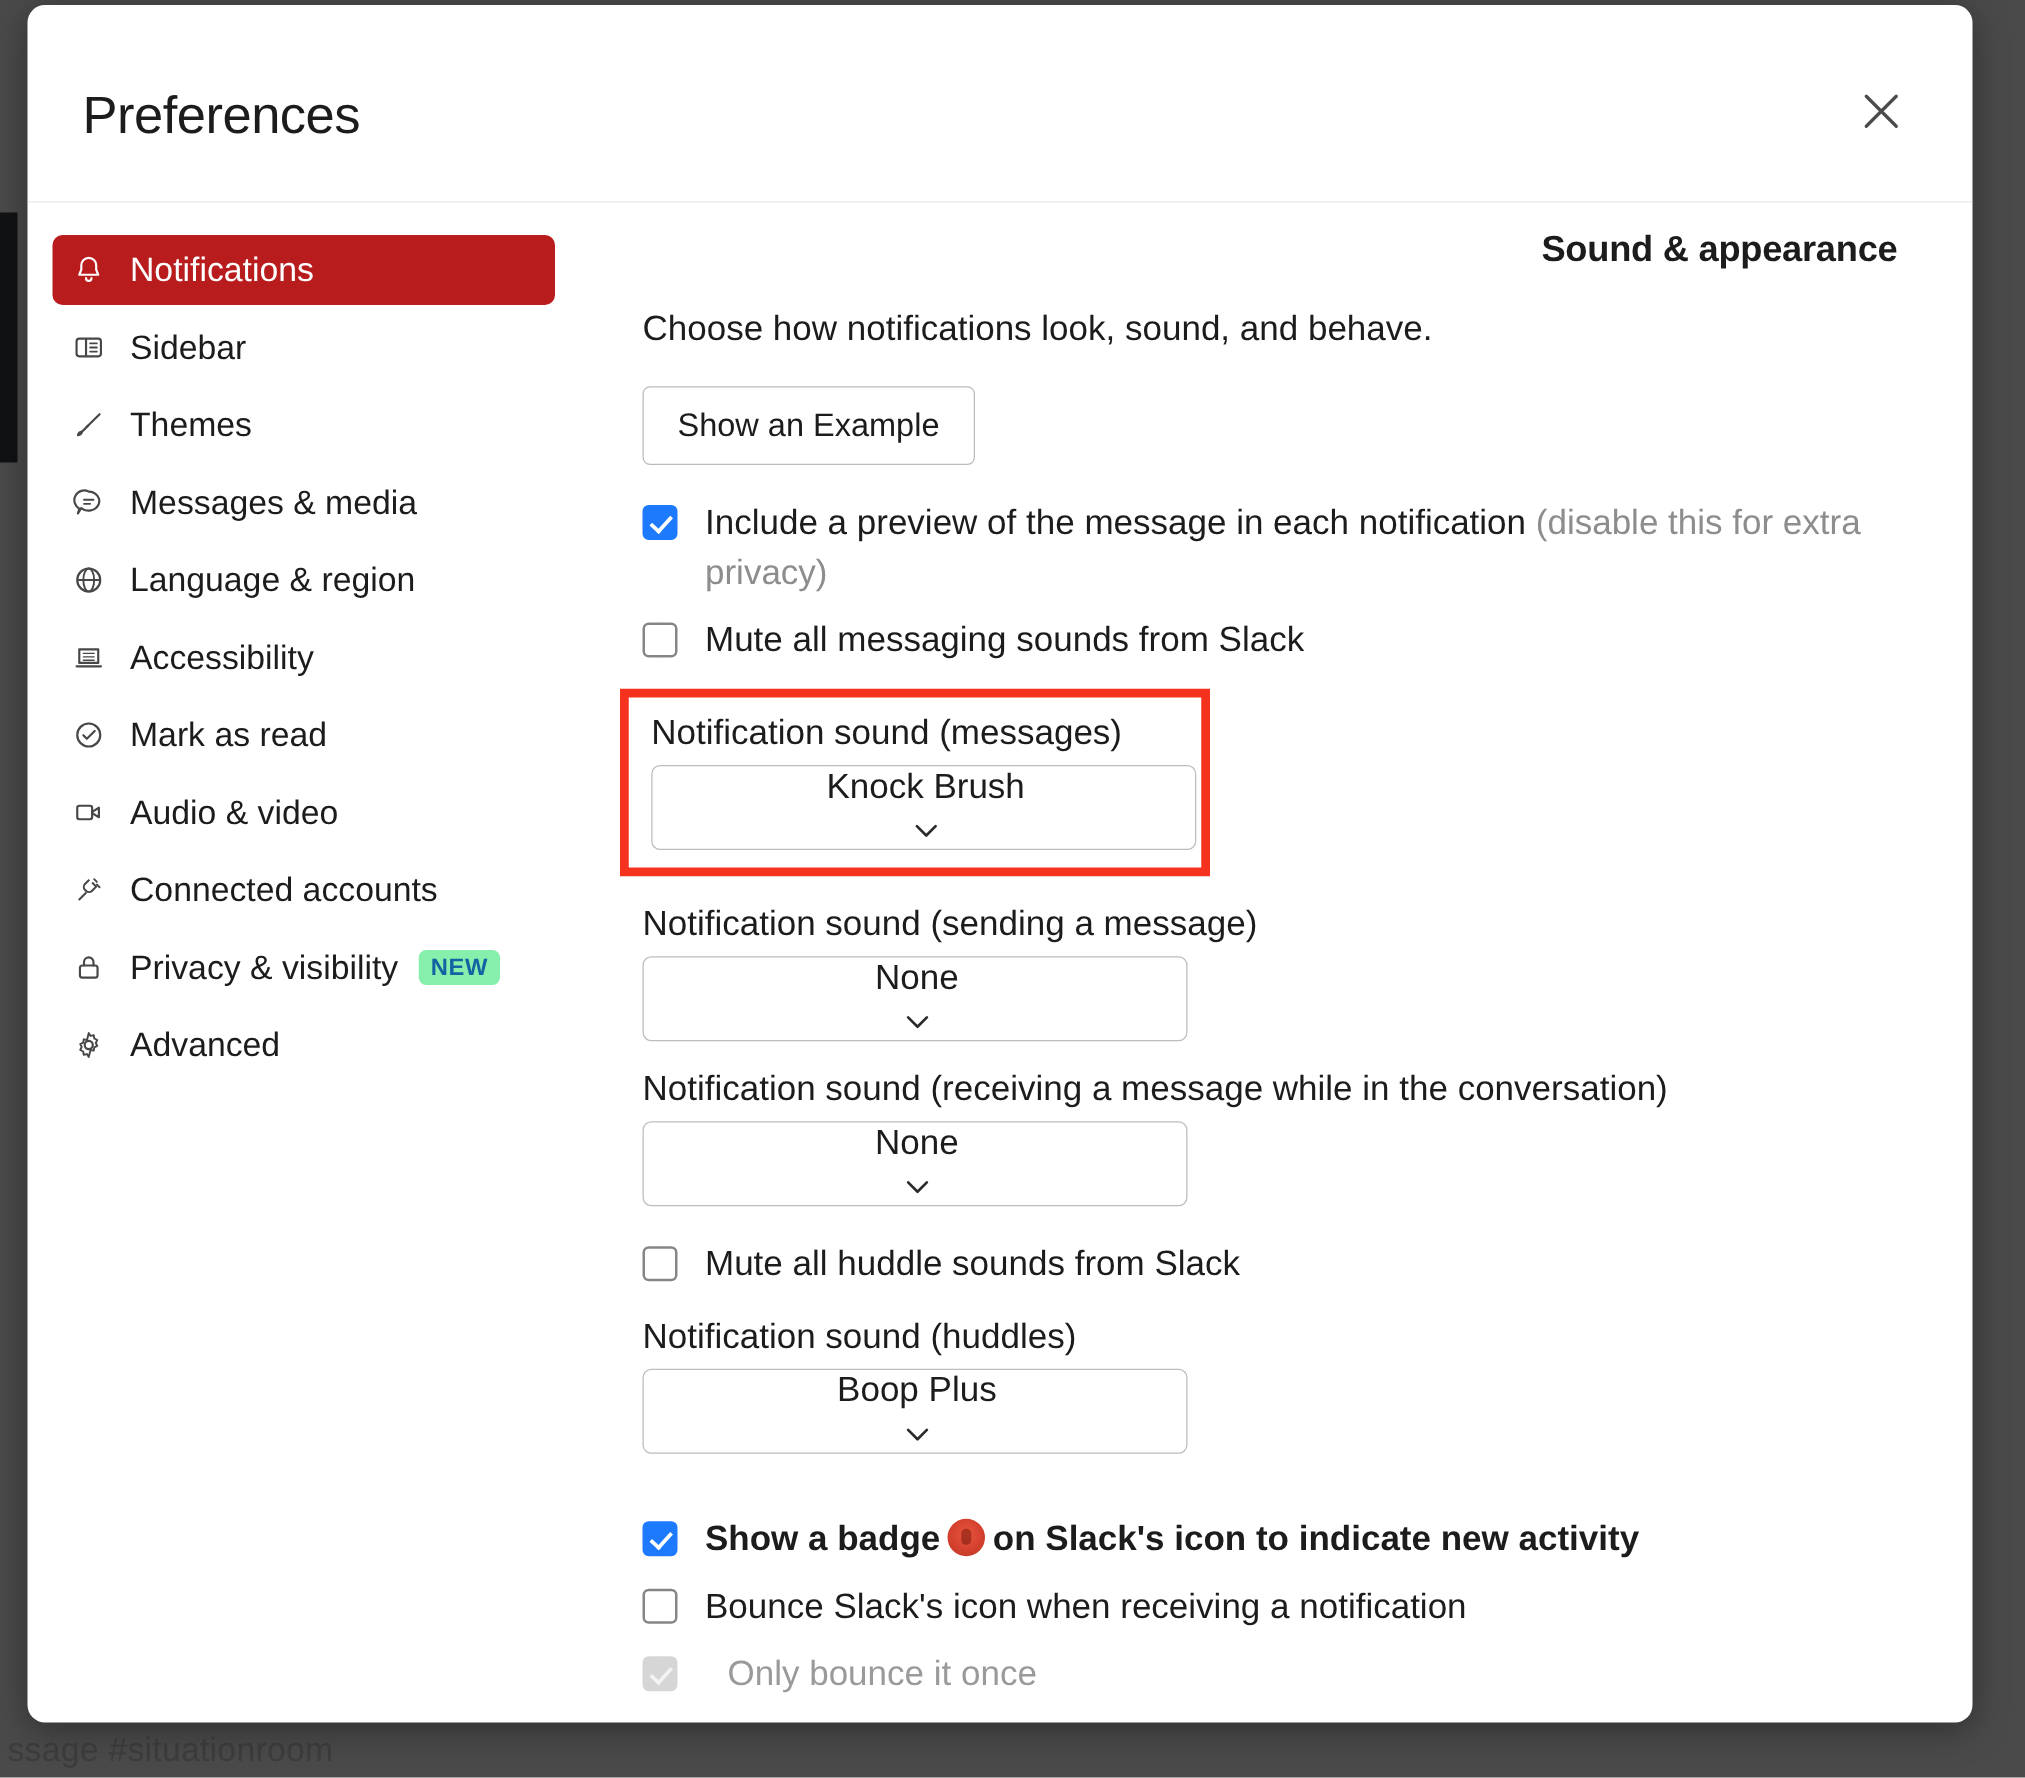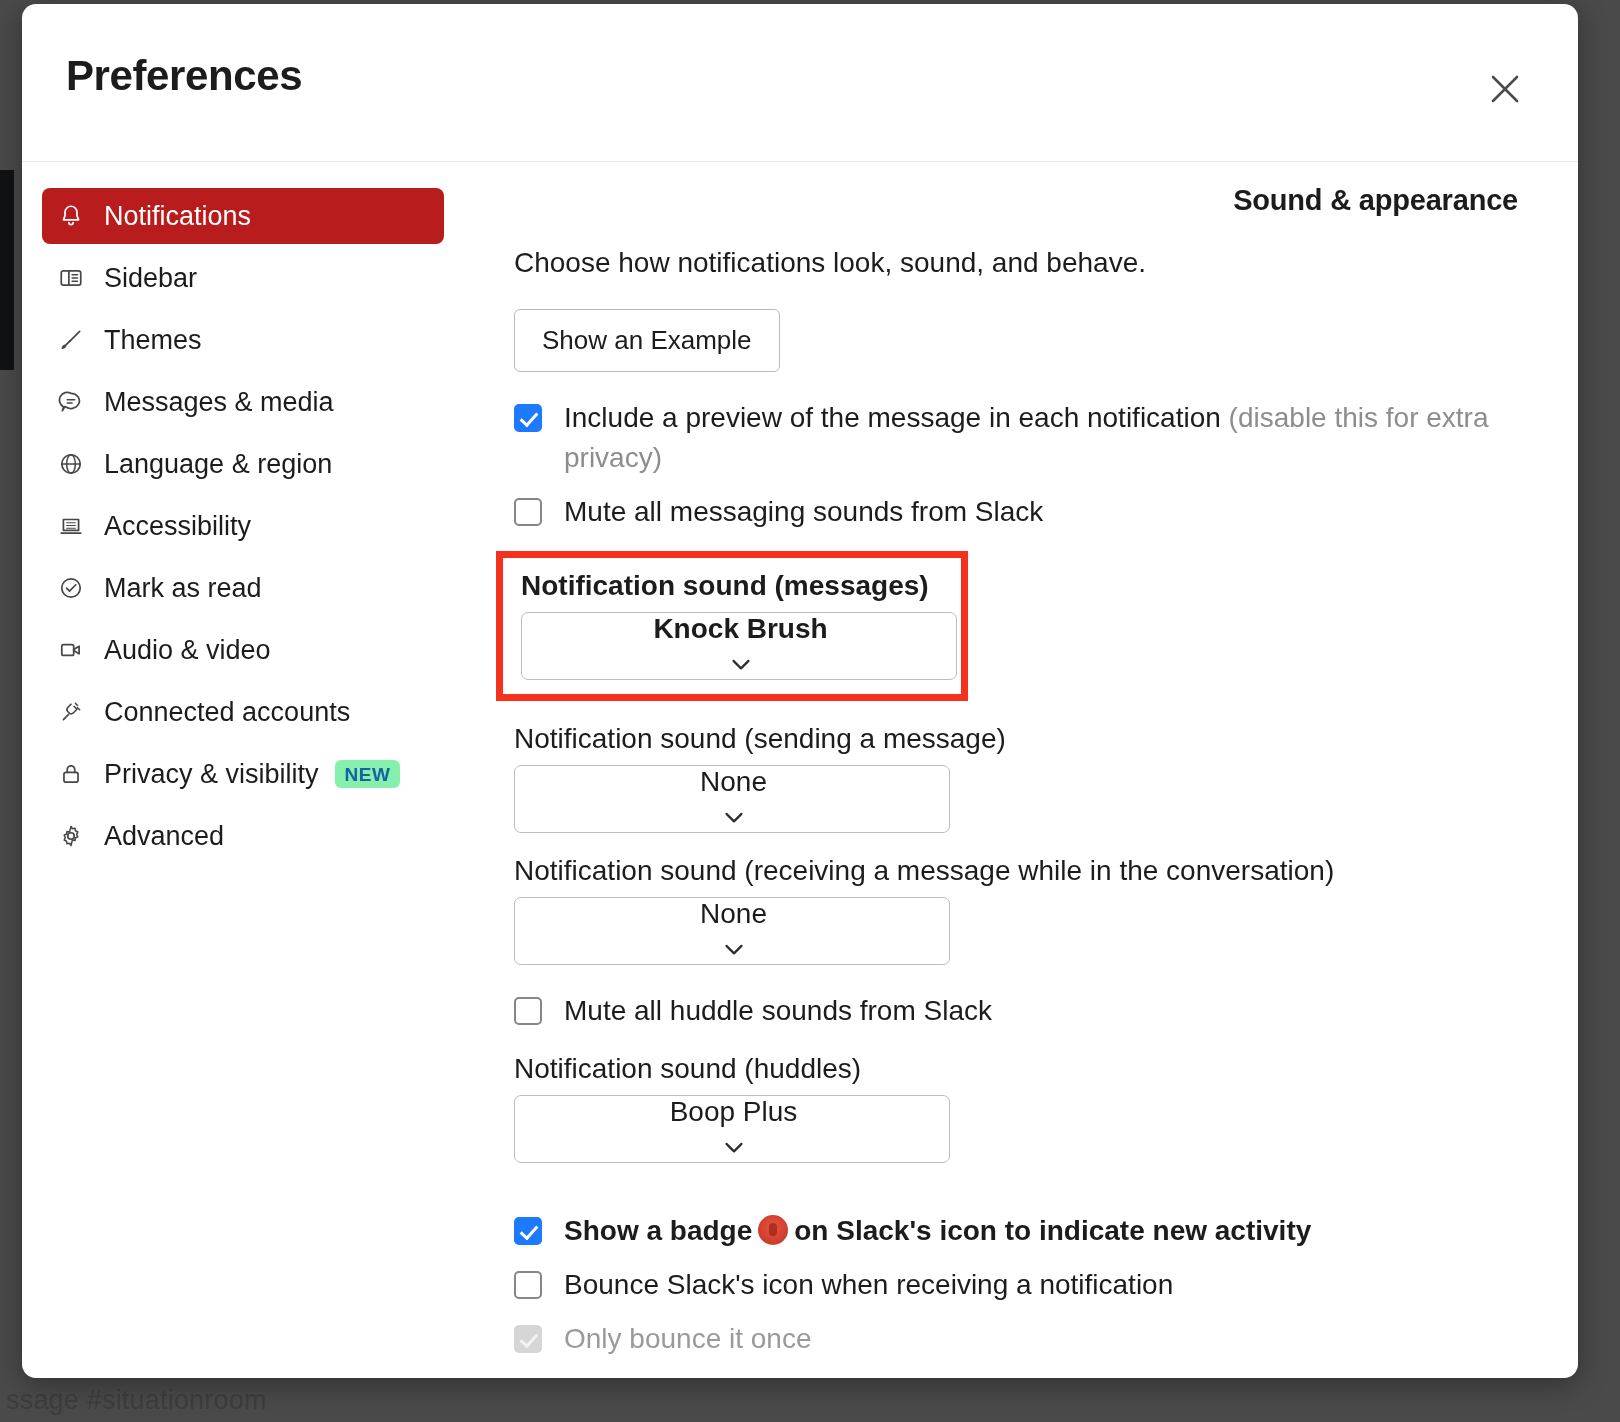--- a/index.html
+++ b/index.html
@@ -44,23 +44,23 @@
 
   
   .modal-header {
     position: relative;
     height: 158px;
     border-bottom: 1px solid #e8e8e8;
   }
   .modal-title {
     position: absolute;
     left: 44px;
-    top: 48px;
+    top: 64px;
     font-size: 42px;
-    font-weight: 700;
+    font-weight: 400;
     color: #1d1c1d;
     letter-spacing: -0.4px;
   }
   .close-btn {
     position: absolute;
     right: 50px;
     top: 62px;
     width: 46px;
     height: 46px;
     display: flex;
@@ -202,21 +202,21 @@
     transform: rotate(42deg);
   }
   .check-label {
     font-size: 28px;
     color: #1d1c1d;
     line-height: 1.42;
     max-width: 1000px;
   }
   .check-label .muted { color: #8d8d8d; }
   .check-label.bold { font-weight: 700; }
-  .check-label.dim { color: #9a9a9a; }
+  .check-label.dim { color: #9a9a9a; margin-left: 18px; }
 
   .badge-dot {
     display: inline-block;
     vertical-align: -5px;
     width: 30px;
     height: 30px;
     margin: 0 6px;
     border-radius: 50%;
     background: radial-gradient(circle at 50% 42%, #e8543f 0%, #d5422f 52%, #b93722 100%);
     position: relative;
@@ -255,21 +255,20 @@
   }
   .select-box .chev { color: #2b2b2b; display: flex; }
 
   
   .highlight-box {
     border: 7px solid #f5321e;
     padding: 8px 14px 14px 18px;
     width: 472px;
     margin-top: 20px;
     margin-left: -18px;
-    font-weight: bold;
   }
   .highlight-box .field-label { margin-top: 4px; }
   .group-gap { height: 22px; }
 </style>
 </head>
 <body>
 
 <div class="bg-left-strip"></div>
 <div class="bg-text">ssage  #situationroom</div>
 

